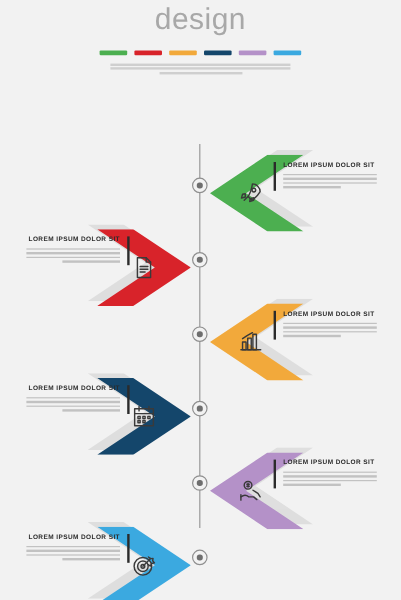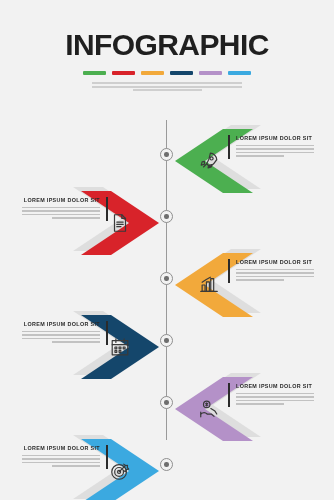--- a/index.html
+++ b/index.html
@@ -93,21 +93,21 @@
   .txt.left .tl.t2 { width: 100%; }
   .txt.left .tl.t3 { width: 100%; }
   .txt.left .tl.t4 { width: 62%; }
 </style>
 </head>
 <body>
 
 <div id="page">
 
   <div class="header">
-    <div class="title-main">INFOGRAPHIC</div>
+    <div class="title-sub">design</div>
     <div class="swatches" id="swatch-row">
         <div class="swatch" style="background: rgb(76, 175, 80);"></div>
         <div class="swatch" style="background: rgb(216, 35, 42);"></div>
         <div class="swatch" style="background: rgb(242, 169, 59);"></div>
         <div class="swatch" style="background: rgb(20, 70, 107);"></div>
         <div class="swatch" style="background: rgb(180, 145, 200);"></div>
         <div class="swatch" style="background: rgb(59, 169, 224);"></div>
       </div>
     <div class="lead">
       <div class="lead-line l1"></div>

